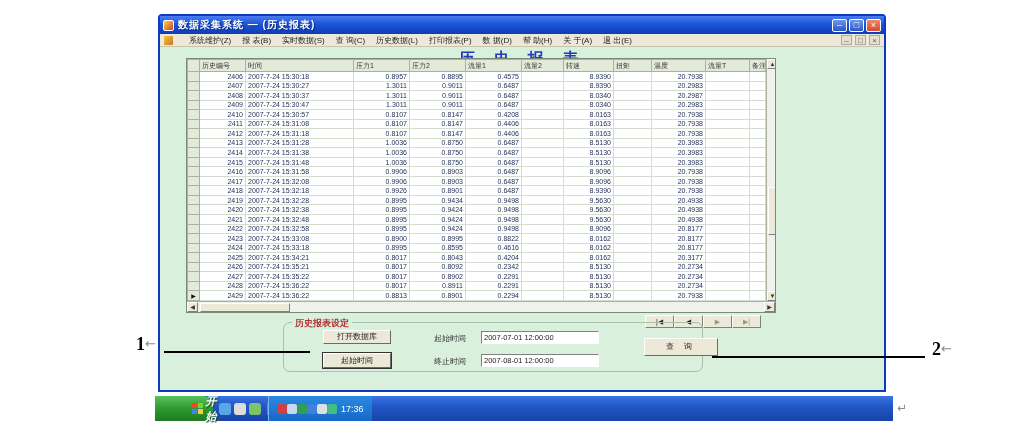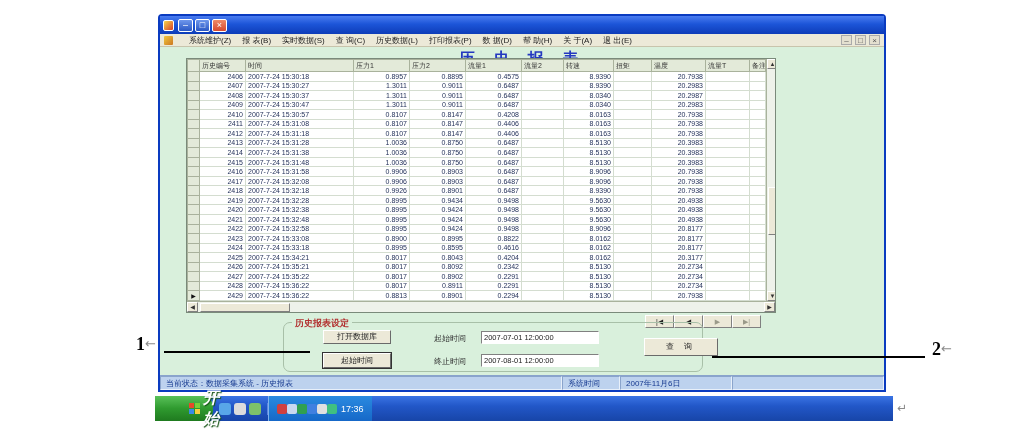--- a/index.html
+++ b/index.html
@@ -76,21 +76,21 @@
   .sb-panel { border:1px solid; border-color:#8aa4cc #e8f0fa #e8f0fa #8aa4cc; display:flex; align-items:center;
     padding:0 5px; white-space:nowrap; overflow:hidden; }
   .sb-left { width:402px; } .sb-syslabel { width:58px; } .sb-date { width:112px; } .sb-fill { flex:1; }
 
   
   .taskbar { position:absolute; left:155px; top:396px; width:738px; height:25px;
     background:linear-gradient(180deg,#3a74e4 0%,#2257c8 40%,#1745a8 100%); display:flex; align-items:center; }
   .start-btn { height:25px; width:58px; border-radius:0 10px 10px 0;
     background:linear-gradient(180deg,#59c159 0%,#2f9a2f 50%,#1f7a1f 100%);
     display:flex; align-items:center; justify-content:center; gap:3px; color:#fff;
-    font-weight:bold; font-style:italic; font-size:16px; text-shadow:1px 1px 1px #145214;padding-left:40px; }
+    font-weight:bold; font-style:italic; font-size:11px; text-shadow:1px 1px 1px #145214;padding-left:40px; }
   .winlogo { width:11px; height:11px; display:grid; grid-template-columns:5px 5px; grid-template-rows:5px 5px; gap:1px; }
   .winlogo i { display:block; } .winlogo i:nth-child(1){background:#e84a2a;} .winlogo i:nth-child(2){background:#7ad038;}
   .winlogo i:nth-child(3){background:#3a8ae8;} .winlogo i:nth-child(4){background:#f7cf3c;}
   .quicklaunch { display:flex; gap:3px; padding:0 6px; border-right:1px solid #5a86e0; }
   .ql-icon { width:12px; height:12px; border-radius:3px; }
   .tasks { display:flex; gap:3px; padding:0 4px; flex:1; }
   .task-btn { height:19px; min-width:70px; max-width:92px; flex:1; display:flex; align-items:center; gap:3px;
     padding:0 4px; border-radius:2px; background:linear-gradient(180deg,#5585ea,#3a67d2);
     box-shadow:inset 0 1px 0 #7fa4f2; color:#fff; font-size:8px; overflow:hidden; white-space:nowrap; }
   .task-btn.active { background:linear-gradient(180deg,#16368e,#1c44ac); box-shadow:inset 1px 1px 2px #0a1f60; }
@@ -108,20 +108,21 @@
 </style>
 </head>
 <body>
 
 <div class="canvas">
 
   <div class="app-window">
 
     <div class="titlebar">
       <div class="app-icon"></div>
+      <div class="title-text">数据采集系统 — (历史报表)</div>
       <div class="win-btns">
         <div class="win-btn">–</div>
         <div class="win-btn">□</div>
         <div class="win-btn close">×</div>
       </div>
     </div>
 
     <div class="menubar">
       <div class="menu-child-icon"></div>
       <div class="menu-items">
@@ -531,26 +532,20 @@
         <button class="btn3d btn-open">打开数据库</button>
         <button class="btn3d btn-print">起始时间</button>
         <span class="fld-label" style="top:10px;">起始时间</span>
         <span class="fld-label" style="top:33px;">终止时间</span>
         <input class="fld" style="top: 8px;" value="2007-07-01 12:00:00">
         <input class="fld" style="top: 31px;" value="2007-08-01 12:00:00">
         <button class="btn3d btn-query">查 询</button>
       </div>
     </div>
 
-    <div class="statusbar">
-      <div class="sb-panel sb-left">当前状态：数据采集系统 - 历史报表</div>
-      <div class="sb-panel sb-syslabel">系统时间</div>
-      <div class="sb-panel sb-date">2007年11月6日</div>
-      <div class="sb-panel sb-fill"></div>
-    </div>
   </div>
 
   <div class="taskbar">
     <div class="start-btn">
       <span class="winlogo">
           <i></i>
           <i></i>
           <i></i>
           <i></i>
         </span>

